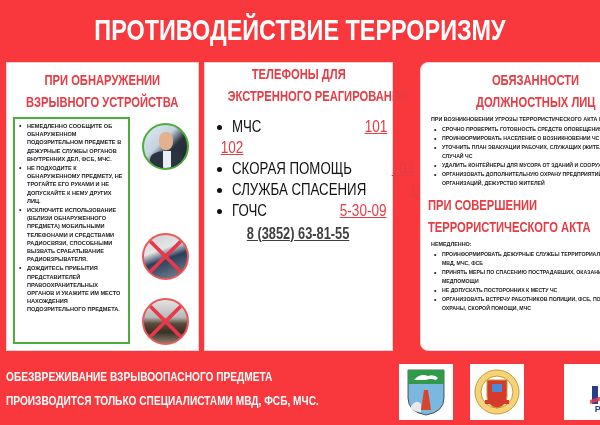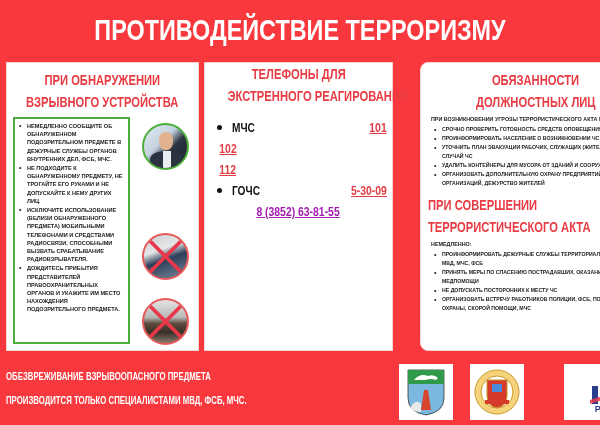--- a/index.html
+++ b/index.html
@@ -55,37 +55,37 @@
     .suit {
       position: absolute; left: 6px; top: 26px; width: 34px; height: 22px;
       border-radius: 40% 40% 0 0; background: #2b3340;
     }
     .shirt { position: absolute; left: 19px; top: 26px; width: 8px; height: 20px; background: #e8eef4; }
     .cross { position: absolute; left: 0; top: 0; width: 100%; height: 100%; }
 
     
     .phones { list-style: none; margin: 10px 0 0 10px; width: 172px; }
     .phones li {
-      display: flex; justify-content: space-between; align-items: center;
-      height: 21px; font-weight: bold; font-size: 13px; color: #111;
+      display: flex; justify-content: space-between; align-items: flex-start;
+      height: 21px; font-weight: normal; font-size: 17px; color: #111;
     }
     .phones .lbl { display: flex; align-items: center; }
     .phones .dot { width: 5px; height: 5px; border-radius: 50%; background: #111; margin: 0 10px 0 2px; }
     .phones .txt { display: inline-block; transform: scaleX(0.78); transform-origin: left center; white-space: nowrap; }
     .phones .num {
       color: #e23d44; text-decoration: underline; display: inline-block;
       transform: scaleX(0.8); transform-origin: right center; white-space: nowrap;
     }
     .trust {
       text-align: center; font-weight: bold; color: #111; font-size: 13px; line-height: 22px;
       margin-top: 4px;
     }
     .trust span { display: inline-block; transform: scaleX(0.78); white-space: nowrap; }
     .trust-phone {
-      text-align: center; color: #a21caf; font-weight: bold; font-size: 13px; margin-top: 3px;
+      text-align: center; color: #404040; font-weight: bold; font-size: 16px; margin-top: 3px;
     }
     .trust-phone span { display: inline-block; transform: scaleX(0.8); text-decoration: underline; white-space: nowrap; }
 
     
     .p3 .ph { text-align: center; }
     .p3 .ph2 { text-align: left; padding-left: 7px; margin-top: 6px; }
     .p3 .ph2 span { transform-origin: left center; }
     .intro {
       font-size: 5.4px; font-weight: bold; color: #222; padding: 2px 10px 0 10px;
       line-height: 9px; text-transform: uppercase;
@@ -93,21 +93,21 @@
     .p3 ul { list-style: none; padding: 1px 6px 0 13px; }
     .p3 li {
       position: relative; padding-left: 8px; font-size: 5.2px; line-height: 9px;
       font-weight: bold; color: #222; text-transform: uppercase;
     }
     .p3 li::before { content: "\2022"; position: absolute; left: 0; top: 0; font-size: 7px; }
 
     
     .footer {
       position: absolute; left: 6px; top: 365px; width: 380px;
-      color: #ffffff; font-weight: bold; font-size: 10px; line-height: 24px;
+      color: #ffffff; font-weight: bold; font-size: 13px; line-height: 24px;
     }
     .footer span { display: inline-block; transform: scaleX(0.78); transform-origin: left center; white-space: nowrap; }
     .logo {
       position: absolute; top: 364px; width: 54px; height: 56px; background: #ffffff;
       display: flex; align-items: center; justify-content: center;
     }
     .lg1 { left: 399px; }
     .lg2 { left: 470px; }
     .lg3 { left: 564px; padding-left: 33px; }
     .ramp-label { font-size: 9px; color: #2c3c8c; font-weight: bold; }
@@ -159,20 +159,31 @@
         <span class="lbl">
           <span class="dot"></span>
           <span class="txt">МЧС</span>
         </span>
         <span class="num">101</span>
       </li>
     <li>
         <span class="num">102</span>
       </li>
     <li>
+        <span class="lbl">
+          <span class="dot"></span>
+          <span class="txt">СКОРАЯ ПОМОЩЬ</span>
+        </span>
+        <span class="num">103</span>
+      </li>
+    <li>
+        <span class="lbl">
+          <span class="dot"></span>
+          <span class="txt">СЛУЖБА СПАСЕНИЯ</span>
+        </span>
         <span class="num">112</span>
       </li>
     <li>
         <span class="lbl">
           <span class="dot"></span>
           <span class="txt">ГОЧС</span>
         </span>
         <span class="num">5-30-09</span>
       </li>
   </ul>

